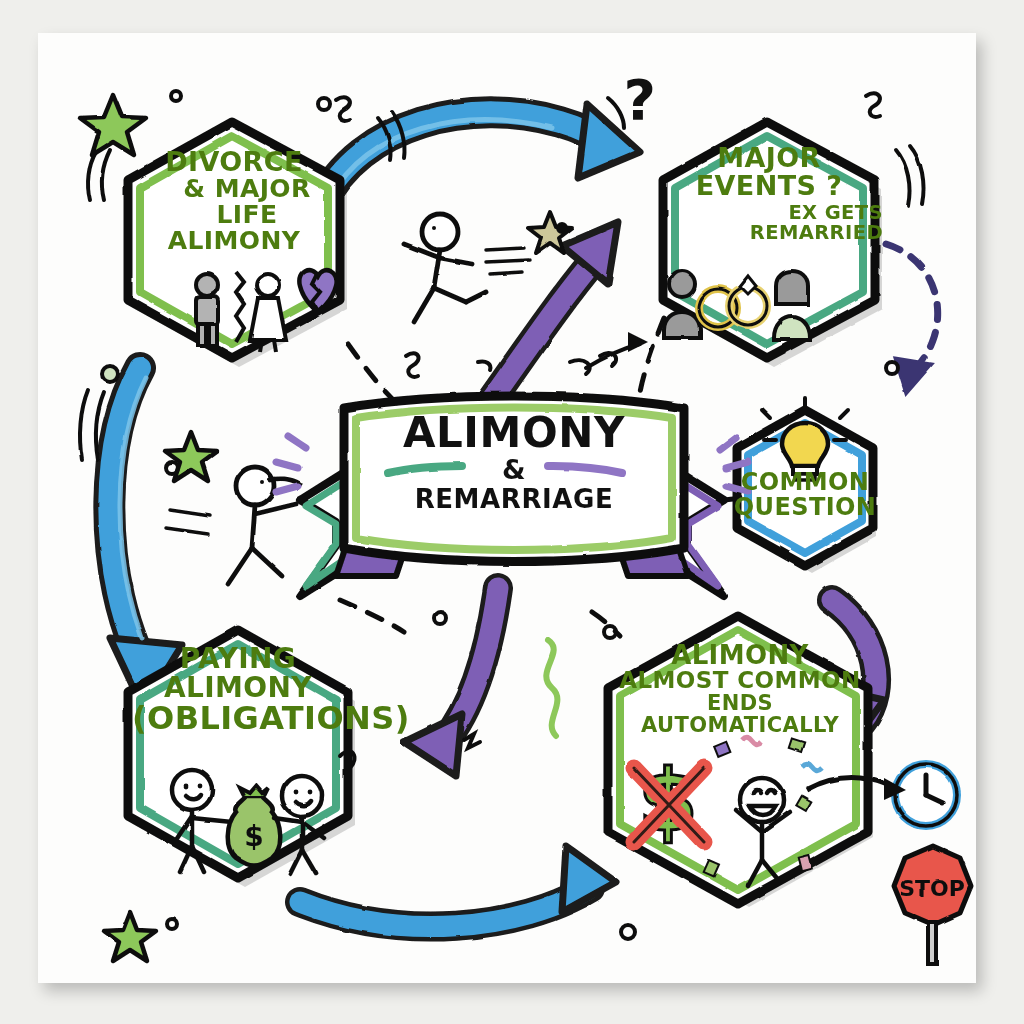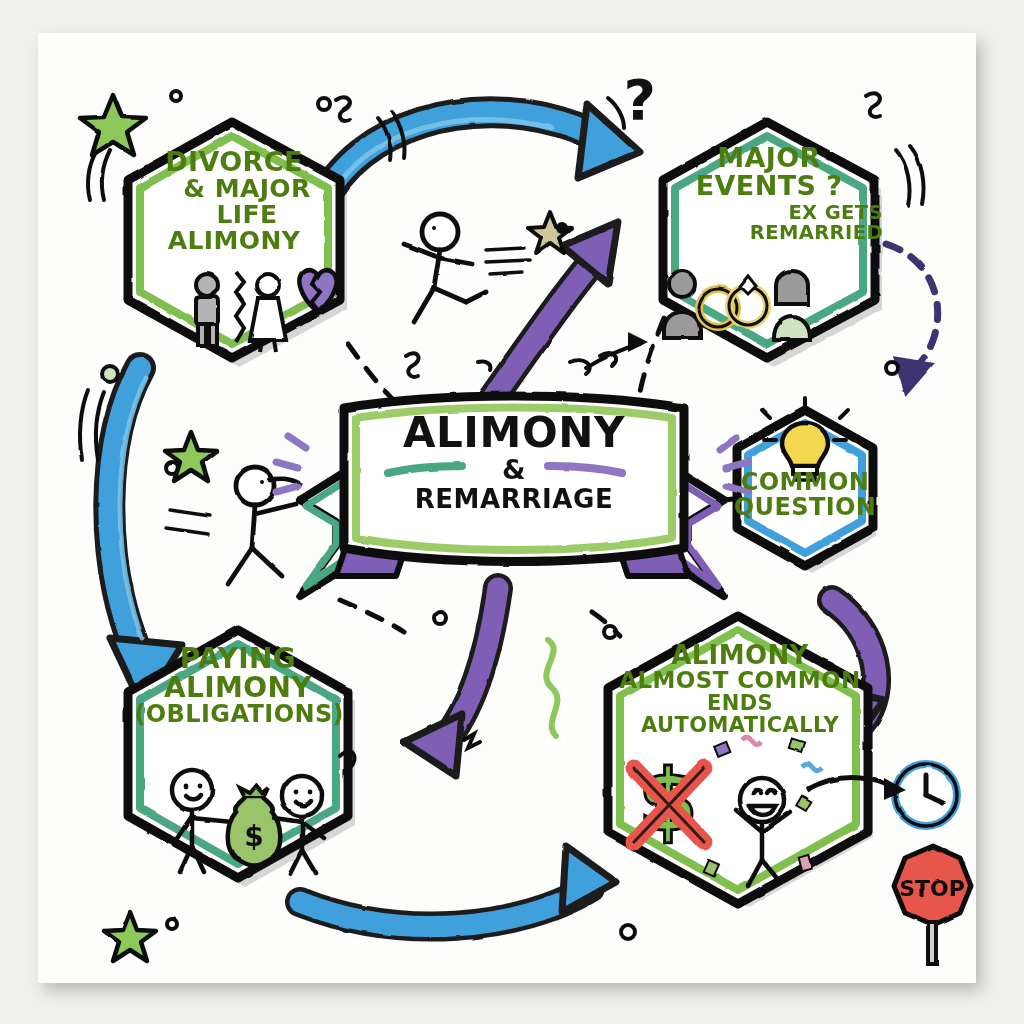--- a/index.html
+++ b/index.html
@@ -366,21 +366,21 @@
   </div>
 
   <div class="hexlabel" style="left:731px;top:470px;width:148px;font-size:24px;">
     <span class="l1">COMMON</span>
     <span class="l2">QUESTION</span>
   </div>
 
   <div class="hexlabel" style="left:132px;top:644px;width:212px;font-size:28px;">
     <span class="l1">PAYING</span>
     <span class="l2">ALIMONY</span>
-    <span class="l3" style="font-size:24px;text-align:right;">(OBLIGATIONS)</span>
+    <span class="l3" style="font-size:32px;text-align:right;">(OBLIGATIONS)</span>
   </div>
 
   <div class="hexlabel" style="left:608px;top:642px;width:264px;font-size:26px;">
     <span class="l1">ALIMONY</span>
     <span class="l2" style="font-size:23px;">ALMOST COMMON</span>
     <span class="l3" style="font-size:21px;">ENDS AUTOMATICALLY</span>
   </div>
 
   <div class="banner-text" style="left:344px;top:412px;width:340px;font-size:42px;">
     <span>ALIMONY</span>

